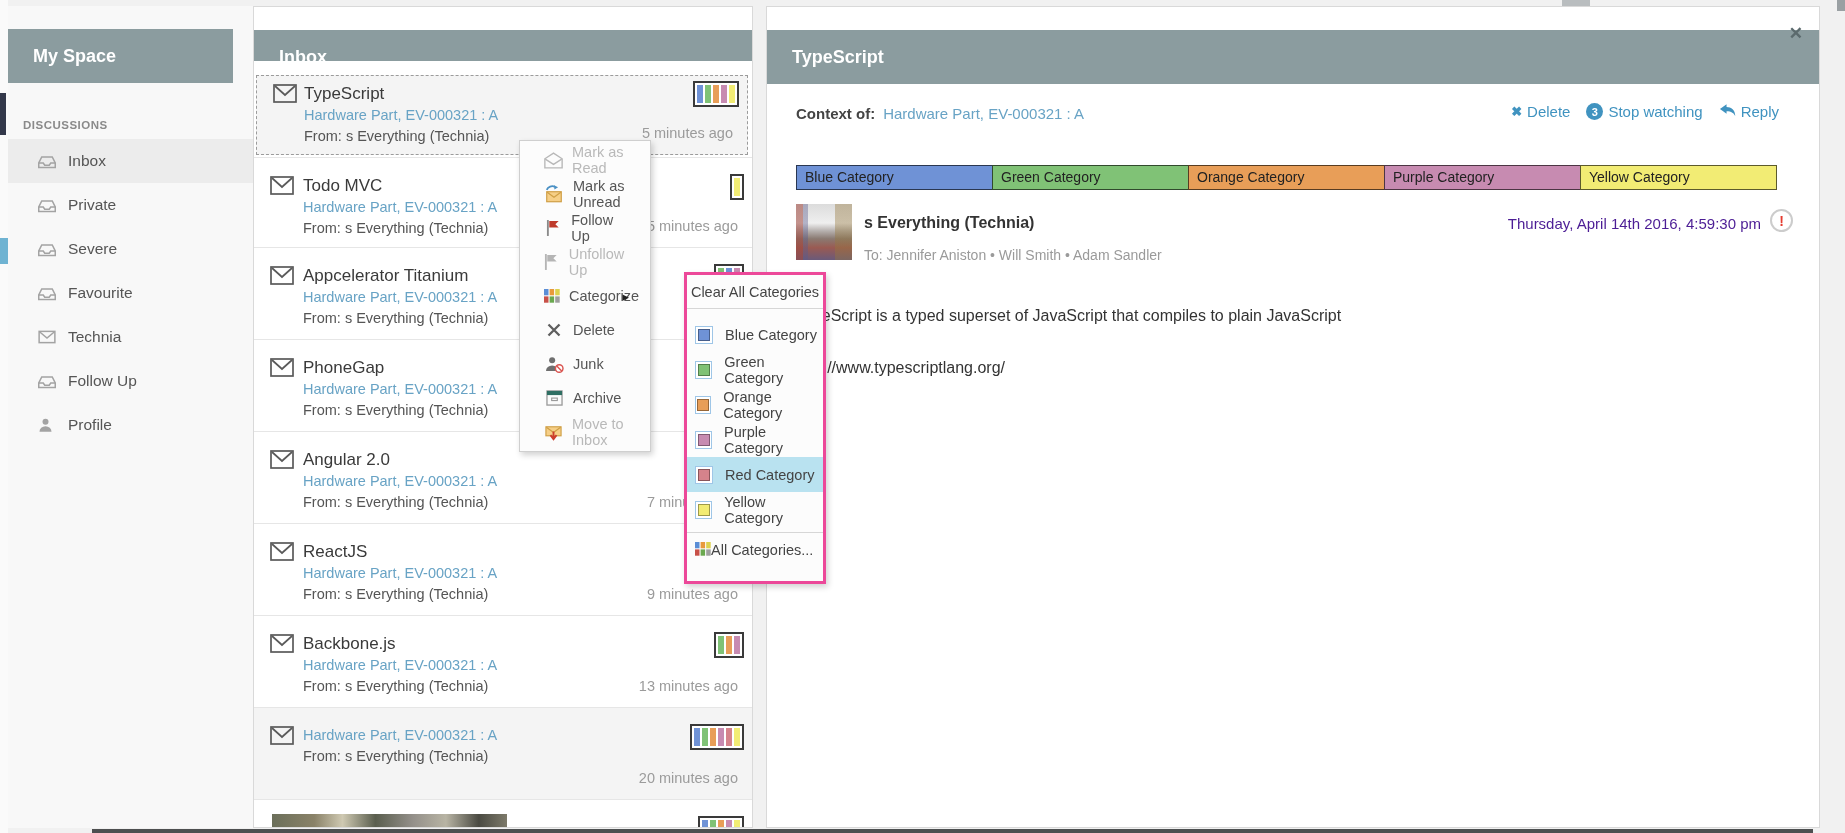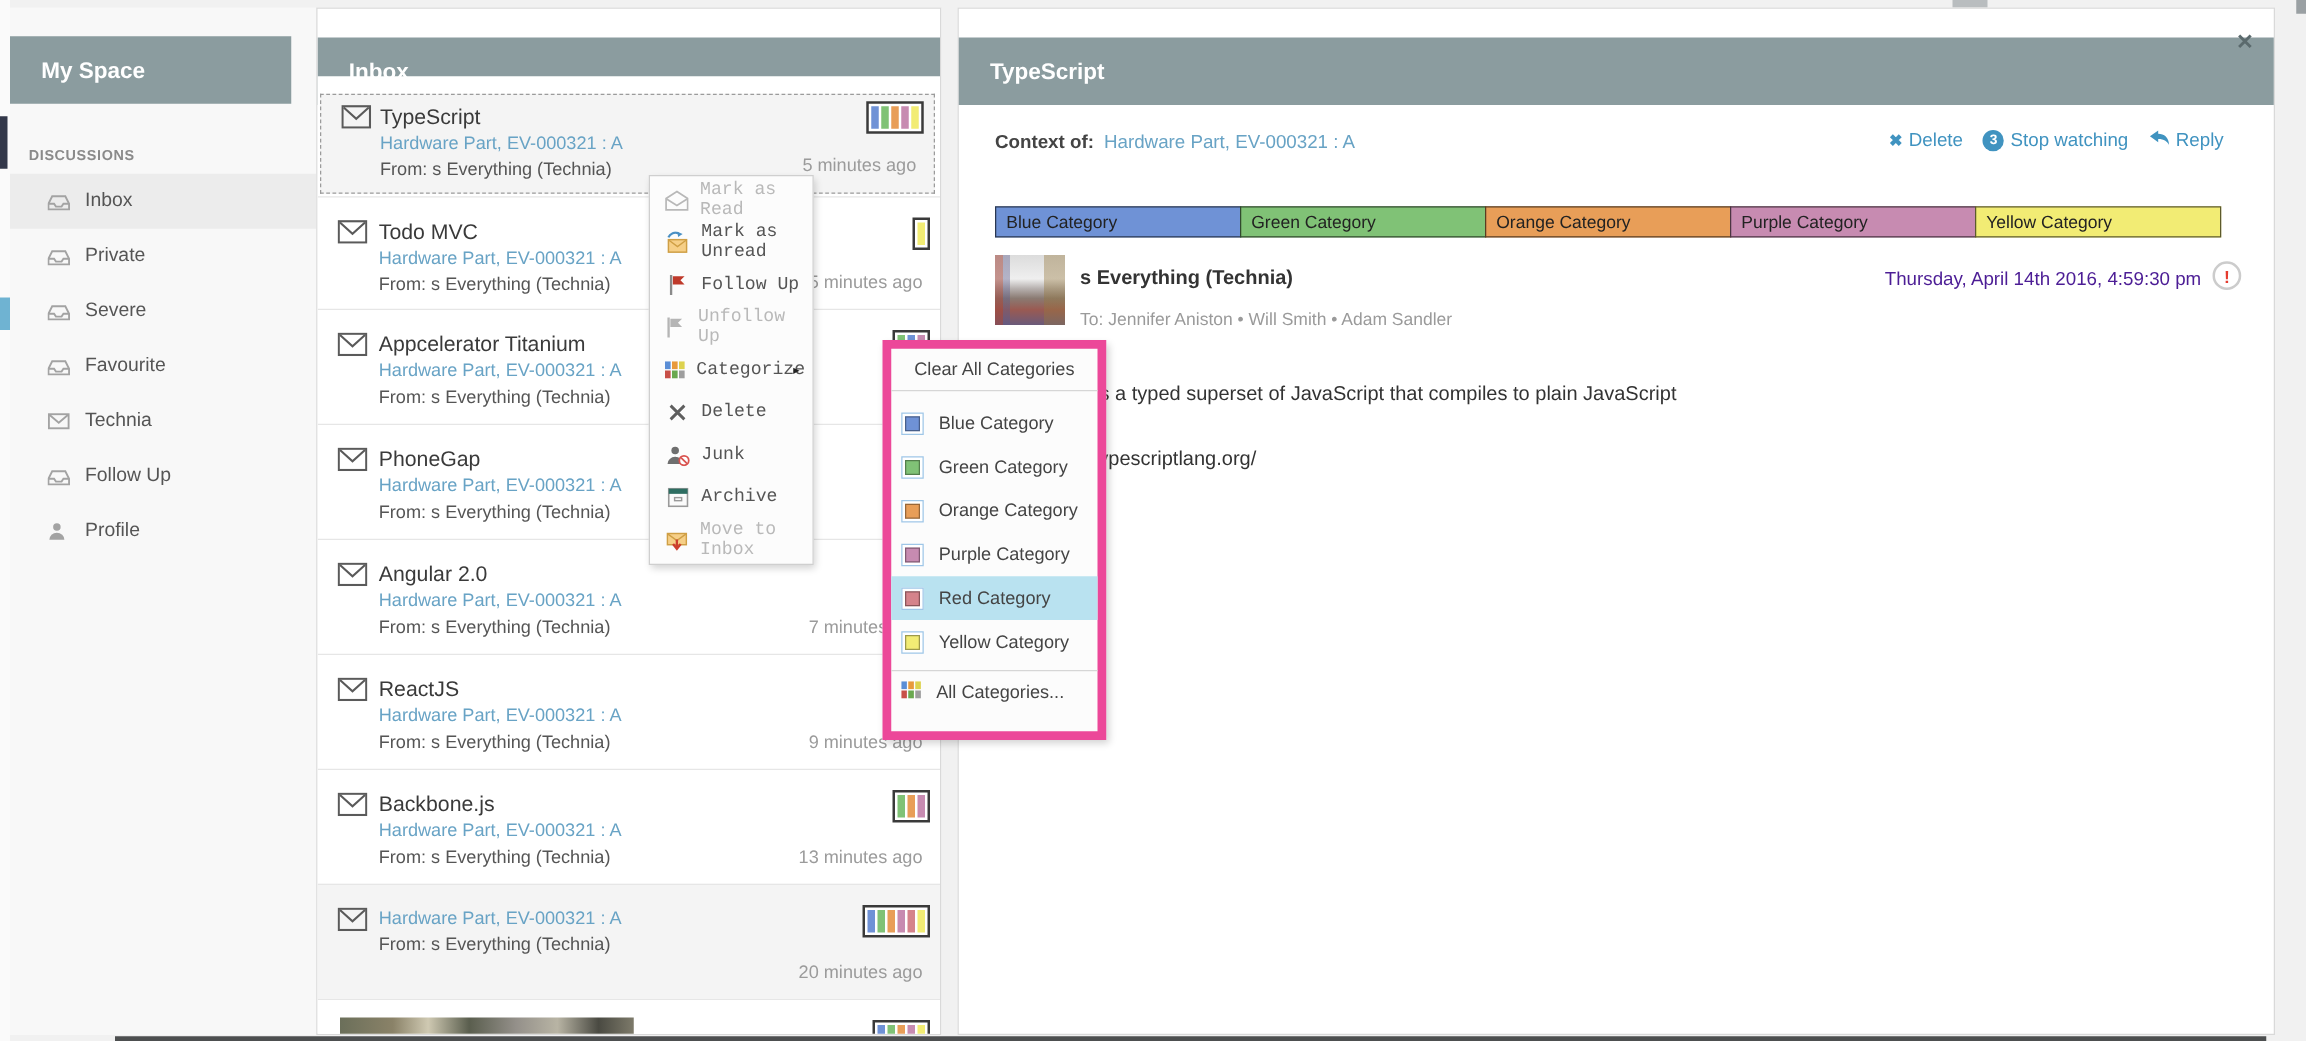--- a/index.html
+++ b/index.html
@@ -72,40 +72,40 @@
   .to-line { position:absolute; left:97px; top:240px; font-size:14px; color:#9a9a9a; }
   .msg-date { position:absolute; right:58px; top:208px; font-size:15px; color:#4c1d95; }
   .warn-badge { position:absolute; right:26px; top:202px; width:23px; height:23px; border-radius:50%;
     border:2px solid #cccccc; background:#fff; color:#e53b2f; font-weight:bold; font-size:14px;
     display:flex; align-items:center; justify-content:center; }
   .body-text { position:absolute; left:29px; top:300px; font-size:16px; color:#333; }
   .body-url { position:absolute; left:29px; top:352px; font-size:16px; color:#333; }
 
   
   .ctx-menu { position:absolute; left:519px; top:140px; width:132px; background:#fcfcfc;
-    border:1px solid #cfcfcf; box-shadow:2px 3px 6px rgba(0,0,0,.18); z-index:40; padding:2px 0;font-family:Liberation Mono, monospace; }
+    border:1px solid #cfcfcf; box-shadow:2px 3px 6px rgba(0,0,0,.18); z-index:40; padding:2px 12px; }
   .ctx-item { height:34px; display:flex; align-items:center; gap:9px; padding:0 8px 0 12px;
     font-size:14.5px; color:#555; cursor:pointer; position:relative; }
   .ctx-item.disabled { color:#b9b9b9; }
   .ctx-item .ico { width:20px; height:18px; display:flex; align-items:center; justify-content:center; }
   .ctx-arrow { position:absolute; right:9px; color:#222; font-size:13px; }
 
-  .sub-menu { position:absolute; left:684px; top:272px; width:179px; background:#fcfcfc;
-    border:7px solid #ec4899; box-shadow:2px 3px 6px rgba(0,0,0,.18); z-index:41; padding-bottom:14px;margin-left:22px; }
+  .sub-menu { position:absolute; left:684px; top:272px; width:142px; background:#fcfcfc;
+    border:3px solid #ec4899; box-shadow:2px 3px 6px rgba(0,0,0,.18); z-index:41; padding-bottom:14px; }
   .sub-header { height:34px; display:flex; align-items:center; justify-content:center;
     font-size:14.5px; color:#444; border-bottom:1px solid #d6d6d6; cursor:pointer; }
   .sub-colors { padding-top:8px; }
   .sub-item { height:35px; display:flex; align-items:center; gap:12px; padding-left:8px;
     font-size:14.5px; color:#444; cursor:pointer; }
   .sub-item.hl { background:#b9e2f0; }
   .swatch { width:18px; height:18px; border:1px solid #9fc6e7; background:#fff;
     display:flex; align-items:center; justify-content:center; }
   .swatch i { display:block; width:12px; height:12px; border:1px solid rgba(0,0,0,.35); }
   .sub-footer { height:35px; margin-top:5px; border-top:1px solid #d6d6d6;
-    display:flex; align-items:center; gap:12px; padding-left:8px; font-size:14.5px; color:#444; cursor:pointer; }
+    display:flex; align-items:center; padding-left:8px; font-size:14.5px; color:#444; cursor:pointer; }
 </style>
 </head>
 <body>
 
 <div class="left-strip">
   <div class="strip-dark"></div>
   <div class="strip-blue"></div>
 </div>
 <div class="top-tab-1"></div>
 <div class="top-tab-2"></div>

